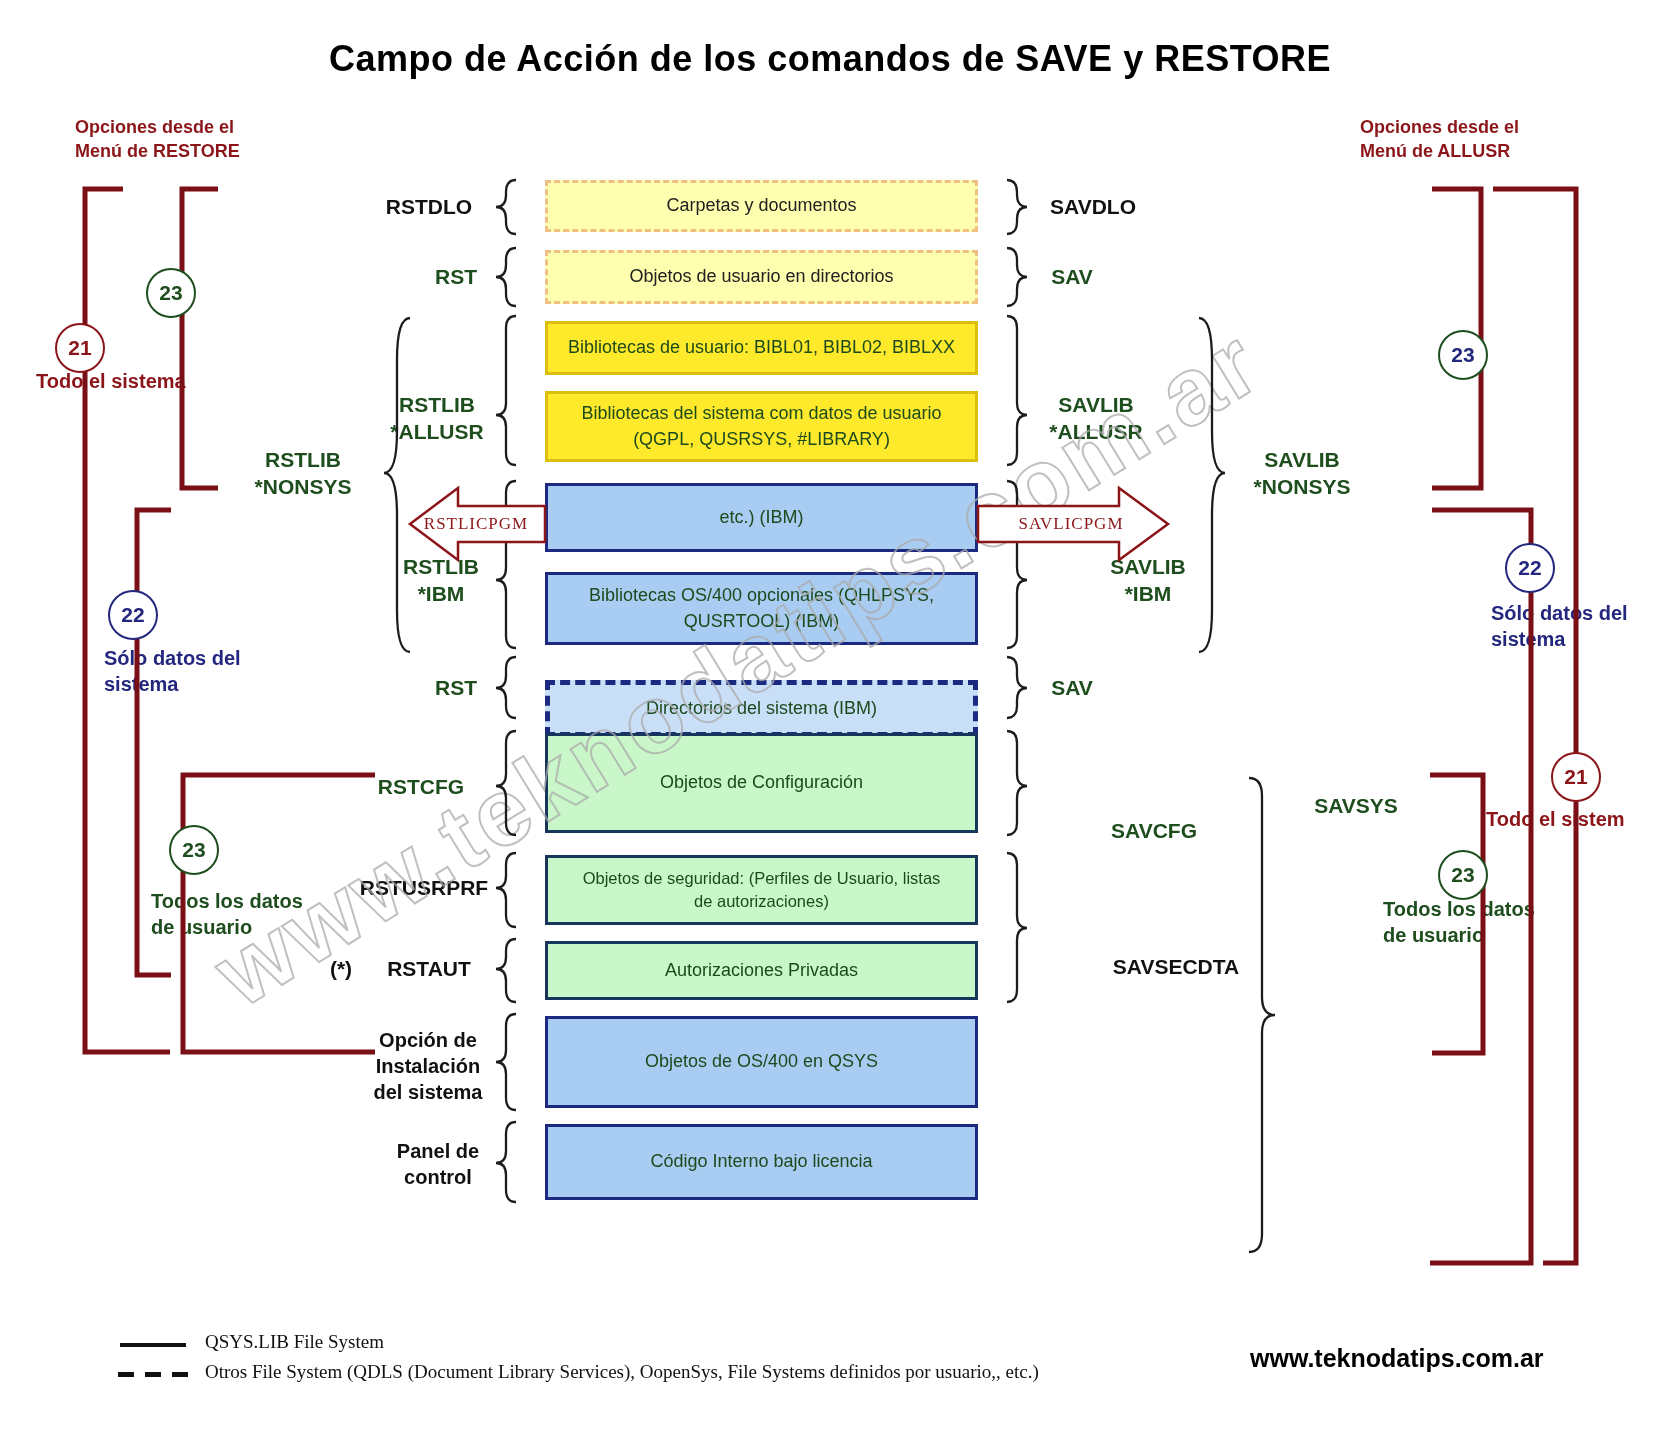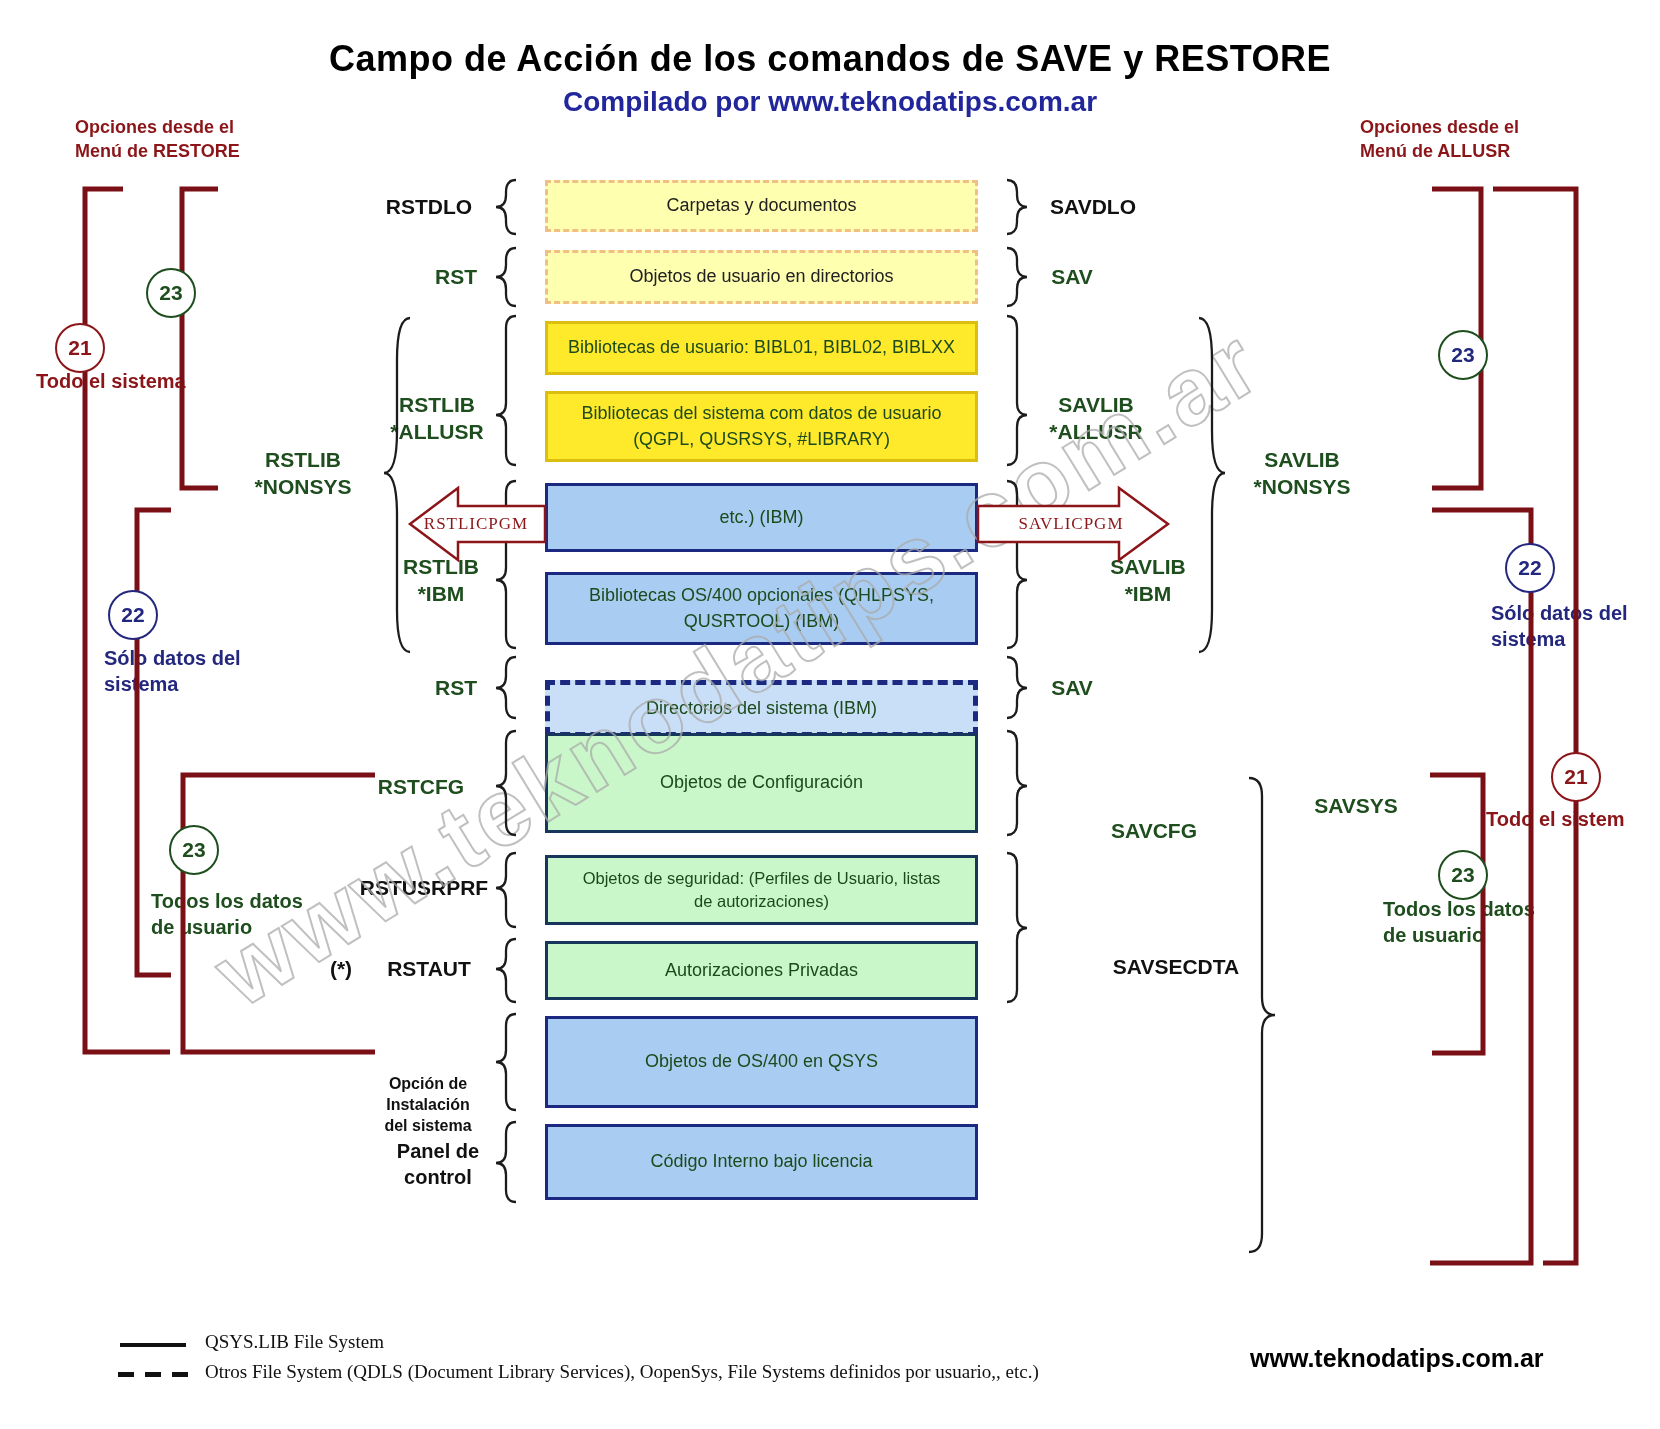--- a/index.html
+++ b/index.html
@@ -33,21 +33,20 @@
   .brand{position:absolute;font-size:25px;font-weight:bold;color:#000;}
   .solidline{position:absolute;background:#111;}
   .dashline{position:absolute;background:repeating-linear-gradient(90deg,#111 0 16px,transparent 16px 27px);}
 </style>
 </head>
 <body>
 
 <div class="stage">
 
   <div class="title">Campo de Acción de los comandos de SAVE y RESTORE</div>
-  <div class="subtitle">Compilado por www.teknodatips.com.ar</div>
 
   <div class="hdr" style="left:75px;top:116px">
     <div>Opciones desde el</div>
     <div>Menú de RESTORE</div>
   </div>
   <div class="hdr" style="left:1360px;top:116px">
     <div>Opciones desde el</div>
     <div>Menú de ALLUSR</div>
   </div>
 
@@ -103,21 +102,21 @@
   </div>
   <div class="cmd green-t" style="left:441px;top:580px">
     <div>RSTLIB</div>
     <div>*IBM</div>
   </div>
   <div class="cmd green-t" style="left:456px;top:688px">RST</div>
   <div class="cmd green-t" style="left:421px;top:787px">RSTCFG</div>
   <div class="cmd black-t" style="left:424px;top:888px">RSTUSRPRF</div>
   <div class="cmd black-t" style="left:341px;top:969px">(*)</div>
   <div class="cmd black-t" style="left:429px;top:969px">RSTAUT</div>
-  <div class="cmd black-t" style="left:428px;top:1105px;font-size:16px">
+  <div class="cmd black-t" style="left:428px;top:1066px;font-size:20px">
     <div>Opción de</div>
     <div>Instalación</div>
     <div>del sistema</div>
   </div>
   <div class="cmd black-t" style="left:438px;top:1164px;font-size:20px">
     <div>Panel de</div>
     <div>control</div>
   </div>
 
   <div class="cmd black-t" style="left:1093px;top:207px">SAVDLO</div>

